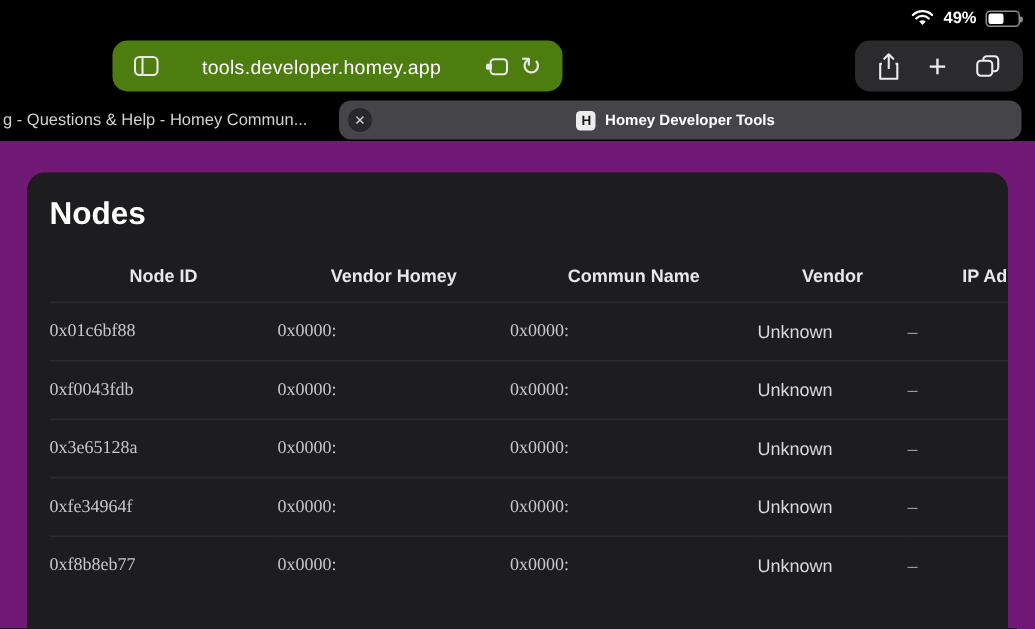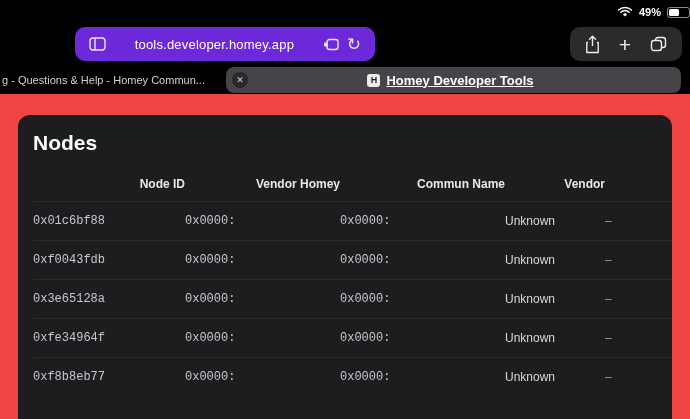--- a/index.html
+++ b/index.html
@@ -8,34 +8,34 @@
     background:#000;
     font-family:"Liberation Sans", sans-serif;
     color:#fff;
     position:relative;
   }
 
   
   .status-bar {
     position:absolute; top:0; left:0; right:0; height:24px;
     display:flex; align-items:center; justify-content:flex-end;
-    gap:6px;
+    padding-right:10px; gap:6px;
   }
   .status-bar .pct { font-size:11px; font-weight:bold; color:#fff; }
   .battery { position:relative; width:23px; height:11px;
     border:1px solid rgba(255,255,255,.55); border-radius:3px; }
   .battery .level { position:absolute; left:1px; top:1px; bottom:1px;
     width:48%; background:#fff; border-radius:1.5px; }
   .battery .tip { position:absolute; right:-3px; top:3px; width:2px; height:4px;
     background:rgba(255,255,255,.55); border-radius:0 2px 2px 0; }
 
   
   .url-bar {
     position:absolute; left:75px; top:27px; width:300px; height:34px;
-    background:#6d28d9; border-radius:10px;
+    background:#4d7c0f; border-radius:10px;
     display:flex; align-items:center; padding:0 10px;
   }
   .url-bar .url-text {
     flex:1; text-align:center; font-size:13px; color:#fff; letter-spacing:.2px;
   }
   .icon-btn { display:flex; align-items:center; justify-content:center;
     background:none; border:none; cursor:pointer; color:#e8e8e8; padding:0 4px; }
   .reload-glyph { font-size:17px; color:#e8e8e8; line-height:1; }
 
   .toolbar-right {
@@ -65,44 +65,44 @@
     border:none; cursor:pointer; color:#d8d8d8; font-size:9px; line-height:1;
   }
   .tab-center {
     flex:1; display:flex; align-items:center; justify-content:center; gap:6px;
   }
   .favicon {
     width:13px; height:13px; border-radius:3px; background:#ececec;
     color:#1a1a1a; font-size:9px; font-weight:bold;
     display:flex; align-items:center; justify-content:center;
   }
-  .tab-active .tab-label { font-size:13px; font-weight:bold; color:#fff; white-space:nowrap;text-decoration:underline; }
+  .tab-active .tab-label { font-size:10px; font-weight:bold; color:#fff; white-space:nowrap; }
   .tab-spacer { width:22px; }
 
   
-  .page { position:absolute; top:94px; left:0; right:0; bottom:0; background:#ef4444; }
+  .page { position:absolute; top:94px; left:0; right:0; bottom:0; background:#701a75; }
   .card {
     position:absolute; left:18px; top:21px; width:654px; height:330px;
     background:#1d1d20; border-radius:12px; overflow:hidden;
     padding:16px 0 0 15px;
   }
   .card h1 { font-size:21px; font-weight:bold; color:#fff; margin-bottom:12px; }
 
   table { border-collapse:collapse; table-layout:fixed; width:707px; }
   col.c0 { width:152px; } col.c1 { width:155px; } col.c2 { width:165px; }
   col.c3 { width:100px; } col.c4 { width:135px; }
   th {
-    text-align:right; font-size:12px; font-weight:bold; color:#e8e8e8;
+    text-align:center; font-size:12px; font-weight:bold; color:#e8e8e8;
     height:34px; vertical-align:middle; white-space:nowrap;
   }
   td {
     height:39px; vertical-align:middle; font-size:12px; color:#d8d8d8;
     border-top:1px solid #2c2c2f; white-space:nowrap;
   }
-  td.mono { font-family:Liberation Mono, monospace; color:#c8c8cc; }
+  td.mono { font-family:Liberation Serif, serif; color:#c8c8cc; }
   td.dash { color:#9a9a9e; }
 
   svg { display:block; }
 </style>
 </head>
 <body>
 
 <div class="status-bar">
   <span>
     <svg width="16" height="12" viewBox="0 0 16 12">

